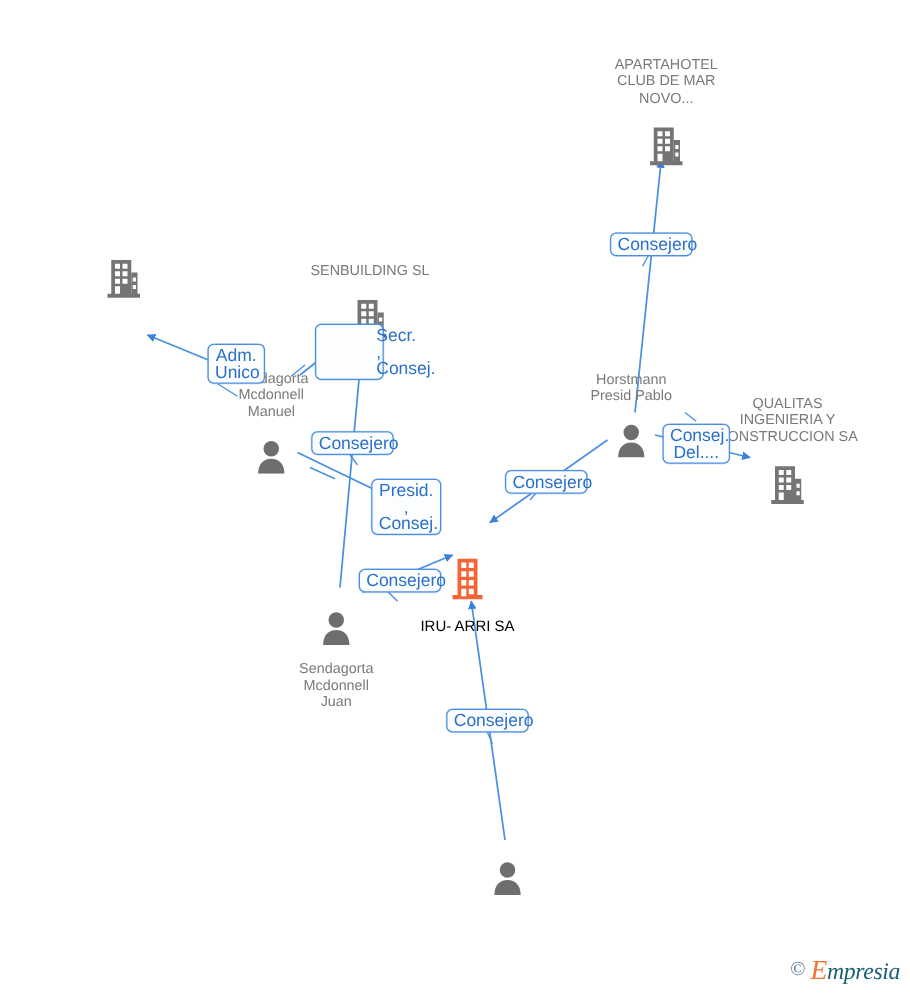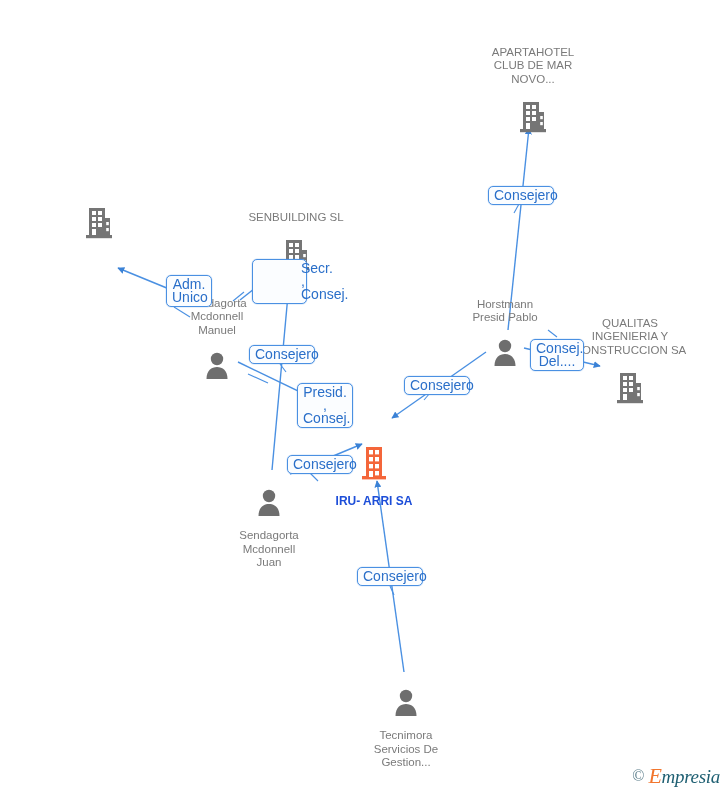--- a/index.html
+++ b/index.html
@@ -23,22 +23,22 @@
     text-align: center;
     color: #7a7a7a;
     font-size: 11.5px;
     line-height: 13.5px;
     white-space: pre-line;
     user-select: none;
   }
   .node-icon { display: block; margin: 0 auto; }
   .node-caption { display: block; }
   .node-central .node-caption {
-    color: #1d4ed8;
-    font-weight: bold;
+    color: #000000;
+    font-weight: normal;
     font-size: 12px;
   }
   .edge-label {
     position: absolute;
     background: #fbfdff;
     border: 1.3px solid #4a90e2;
     border-radius: 5px;
     color: #2a6fc9;
     font-size: 14px;
     line-height: 13px;
@@ -232,23 +232,20 @@
     <circle cx="14" cy="8" r="6.2" fill="#6e6e6e"></circle>
     <path d="M 3.5 28 C 3.5 19.5 8.5 16 14 16 C 19.5 16 24.5 19.5 24.5 28 Z" fill="#6e6e6e"></path>
   </svg>
 </div>
 
 <div class="node node-person" style="left:346px; top:674px; width:120px;">
   <svg class="node-icon" width="28" height="28" viewBox="0 0 28 28">
     <circle cx="14" cy="8" r="6.2" fill="#6e6e6e"></circle>
     <path d="M 3.5 28 C 3.5 19.5 8.5 16 14 16 C 19.5 16 24.5 19.5 24.5 28 Z" fill="#6e6e6e"></path>
   </svg>
-  <span class="node-caption">Tecnimora
-Servicios De
-Gestion...</span>
 </div>
 
 <div class="edge-label" style="left:131px; top:275px; width:46px;margin-left:35px;">Adm.
 Unico</div>
 
 <div class="edge-label" style="left:252px; top:259px; width:52px;padding-left:48px;">Secr. ,
 Consej.</div>
 
 <div class="edge-label" style="left:261px; top:383px; width:56px;margin-left:36px;">Presid. ,
 Consej.</div>

